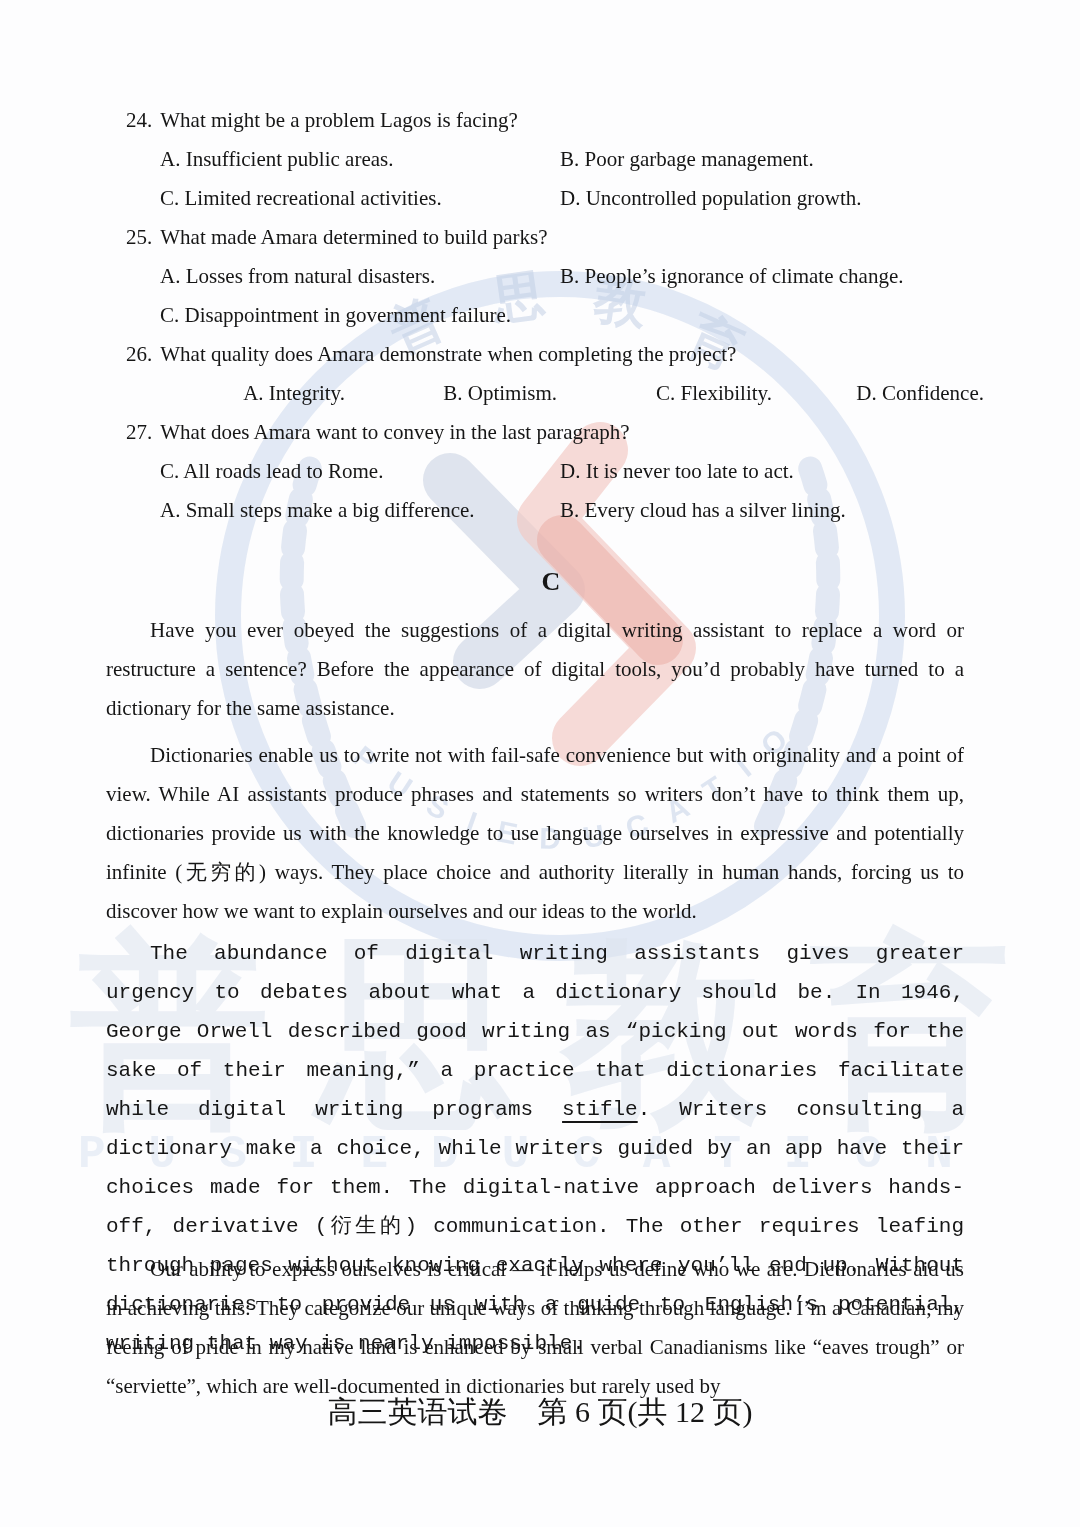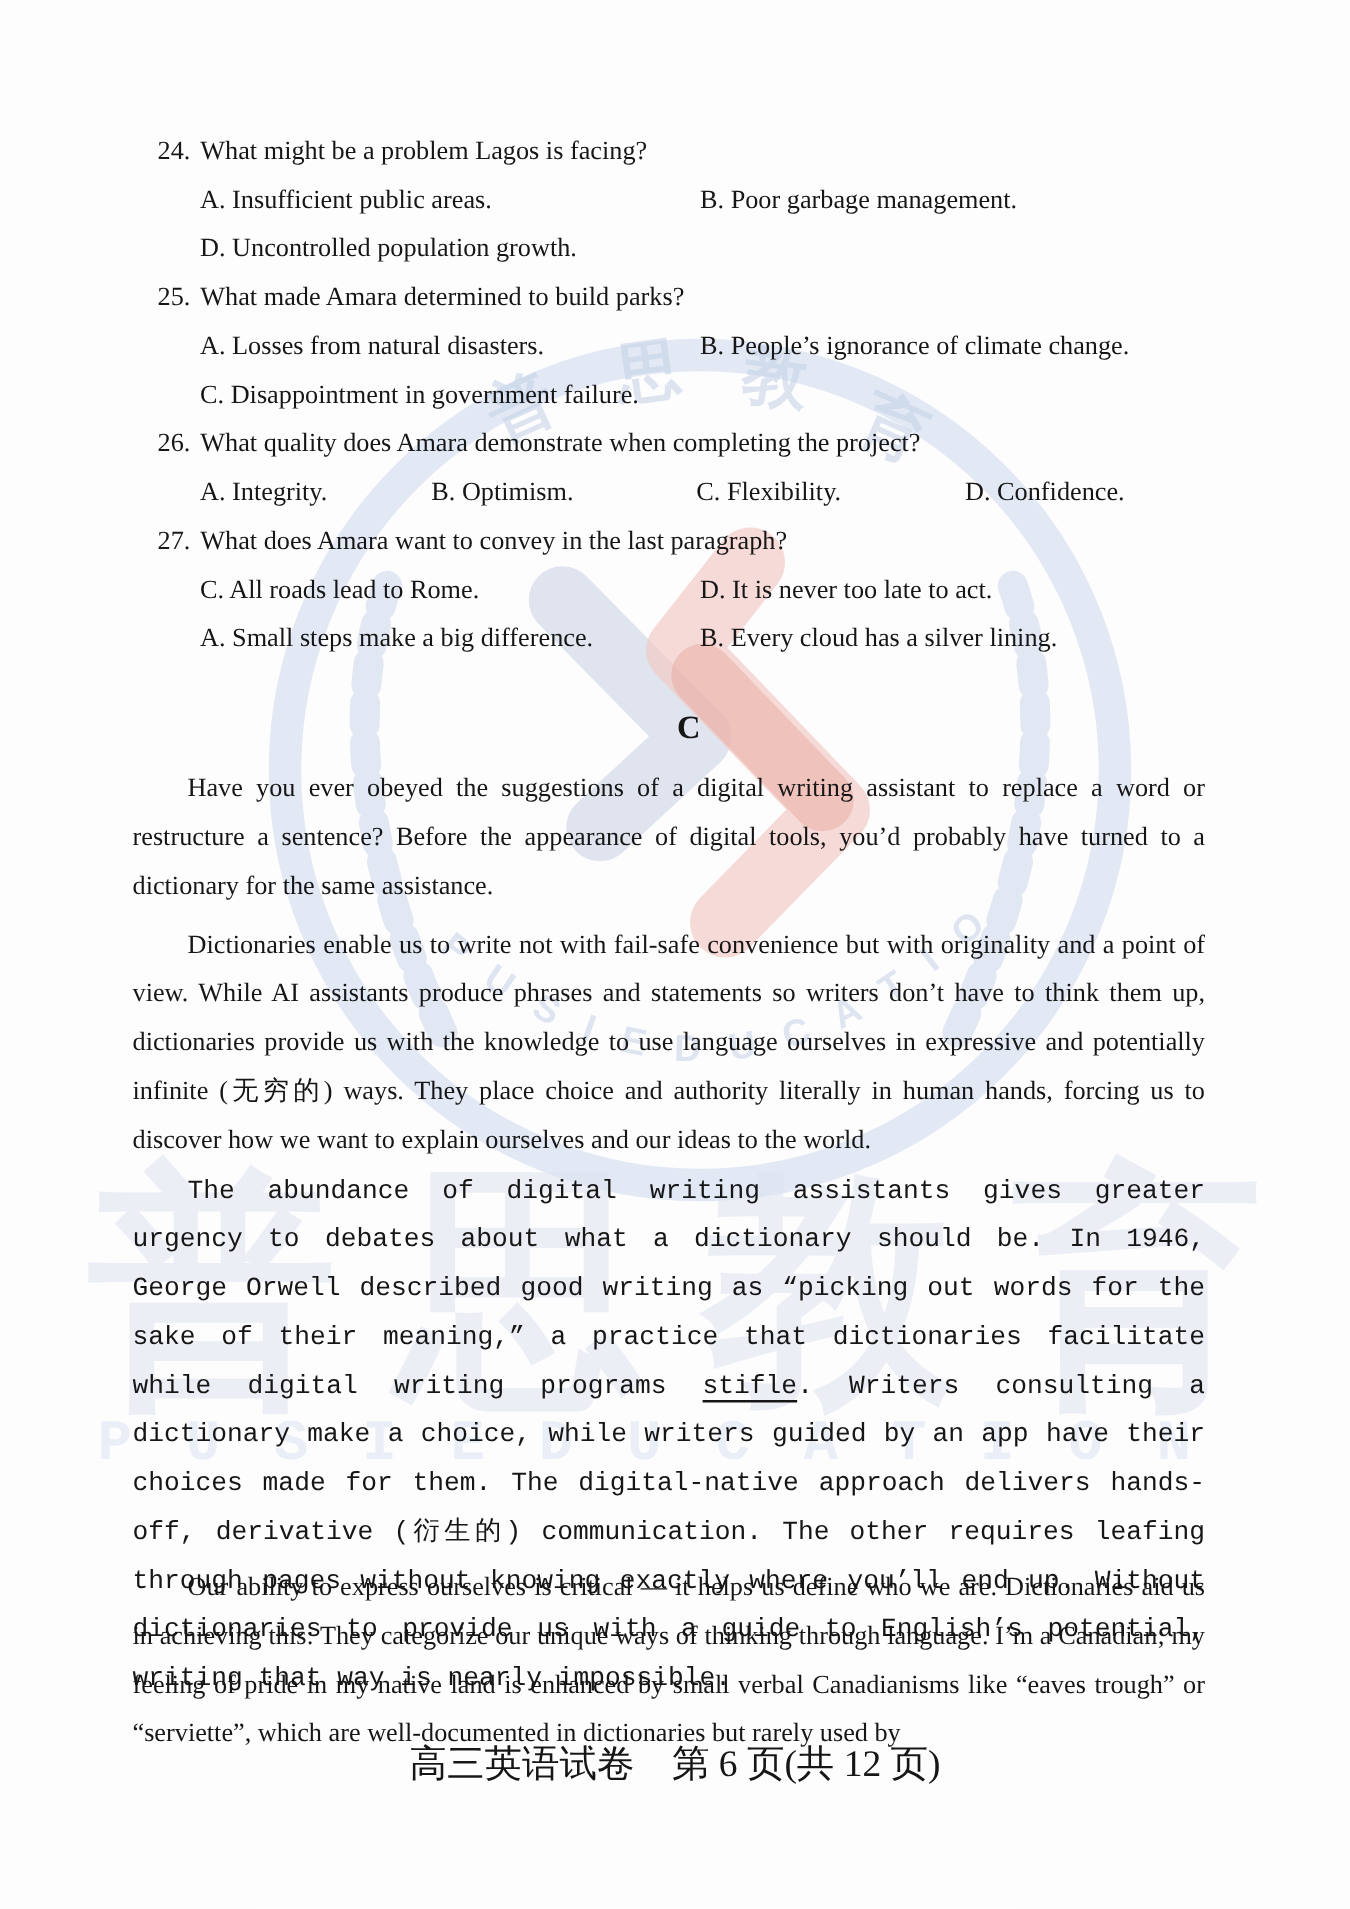--- a/index.html
+++ b/index.html
@@ -36,21 +36,21 @@
   }
   .wmarc{
     font-family:"Liberation Sans","DejaVu Sans",sans-serif;
     font-weight:700;font-size:30px;fill:#c6d3e8;opacity:.55;letter-spacing:8px;
   }
   
   .content{position:absolute;left:126px;top:101px;width:858px;z-index:2;line-height:39px;}
   .qline{height:39px;white-space:nowrap;}
   .qnum{margin-right:8px;}
   .optrow{display:grid;grid-template-columns:400px auto;padding-left:34px;height:39px;}
-  .optrow4{display:grid;grid-template-columns:185px 212px 215px auto;padding-left:34px;height:39px;}
+  .optrow4{display:grid;grid-template-columns:185px 212px 215px auto;padding-left:34px;height:39px;text-align:right;}
   .opt{white-space:nowrap;}
   .section-heading{
     position:absolute;left:122px;top:562px;width:858px;z-index:2;
     text-align:center;font-weight:700;font-size:26px;line-height:39px;
   }
   .para{
     position:absolute;left:106px;width:858px;z-index:2;
     margin:0;line-height:39px;
     text-align:justify;text-indent:44px;
   }
@@ -104,20 +104,21 @@
   </div>
 
   <div class="content">
 
     <div class="qline"><span class="qnum">24.</span><span>What might be a problem Lagos is facing?</span></div>
     <div class="optrow">
       <span class="opt">A. Insufficient public areas.</span>
       <span class="opt">B. Poor garbage management.</span>
     </div>
     <div class="optrow">
+      <span class="opt">C. Limited recreational activities.</span>
       <span class="opt">D. Uncontrolled population growth.</span>
     </div>
 
     <div class="qline"><span class="qnum">25.</span><span>What made Amara determined to build parks?</span></div>
     <div class="optrow">
       <span class="opt">A. Losses from natural disasters.</span>
       <span class="opt">B. People’s ignorance of climate change.</span>
     </div>
     <div class="optrow">
       <span class="opt">C. Disappointment in government failure.</span>

